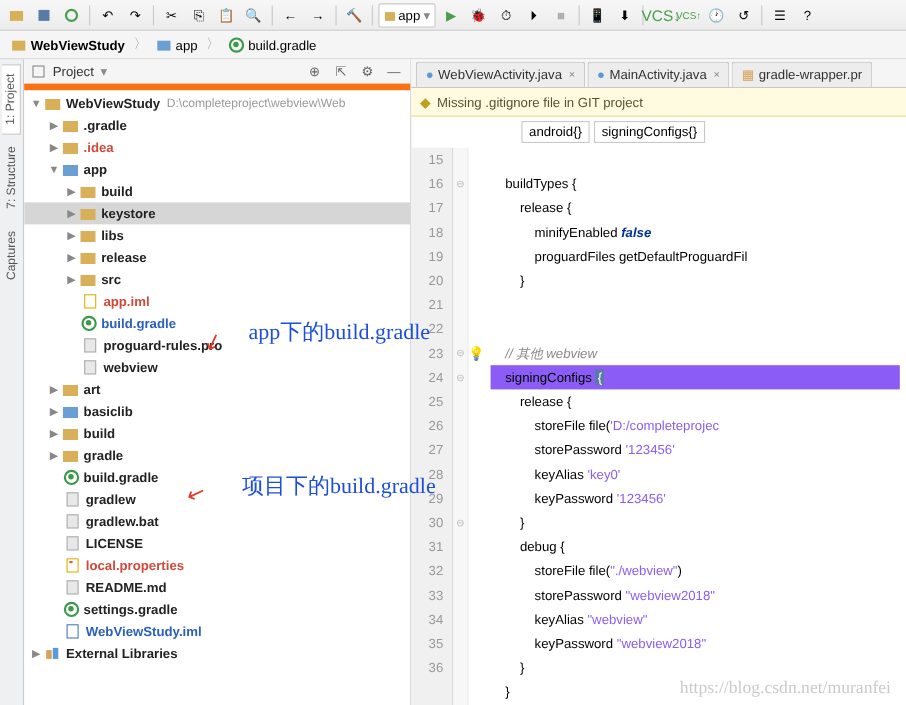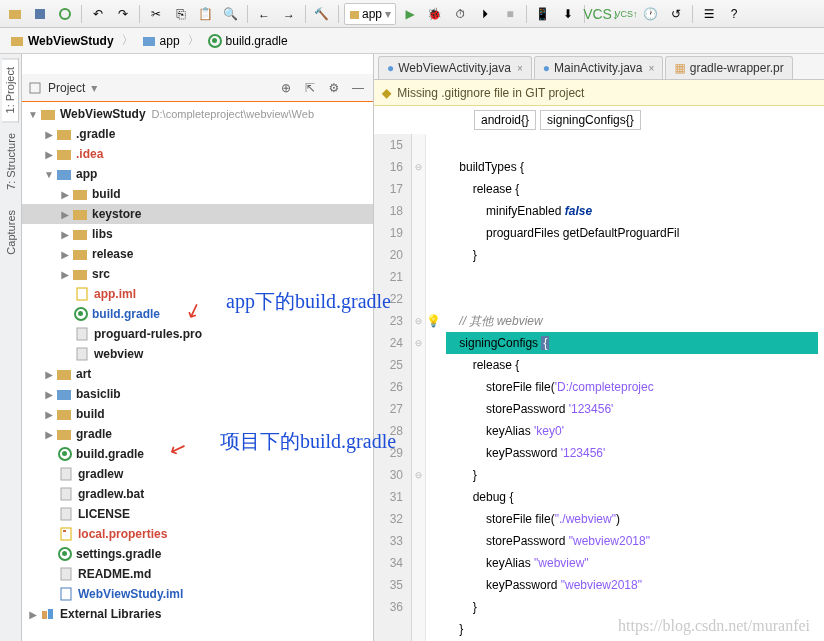--- a/index.html
+++ b/index.html
@@ -15,21 +15,21 @@
 .breadcrumb { height: 26px; background: #f5f5f5; border-bottom: 1px solid #d0d0d0; display: flex; align-items: center; padding: 0 4px; }
 .crumb { display: flex; align-items: center; padding: 2px 6px; gap: 4px; cursor: pointer; }
 .chevron { color: #9a9a9a; margin: 0 2px; }
 
 .main { display: flex; height: calc(100% - 54px); }
 .left-rail { width: 22px; background: #eef0f2; border-right: 1px solid #c8c8c8; display: flex; flex-direction: column; align-items: center; padding-top: 4px; gap: 2px; }
 .rail-tab { writing-mode: vertical-rl; transform: rotate(180deg); padding: 8px 2px; font-size: 11px; color: #555; cursor: pointer; border: 1px solid transparent; }
 .rail-tab.active { background: #fff; border:1px solid #c8c8c8; border-right:none;}
 
 .project-panel { width: 352px; background: #fff; border-right: 1px solid #c8c8c8; display: flex; flex-direction: column; }
-.panel-header { height: 28px; background: #f5f5f5; border-bottom: 1px solid #f97316; display: flex; align-items: center; padding: 0 6px; gap: 6px; margin-top: 20px; }
+.panel-header { height: 28px; background: #f5f5f5; border-bottom: 6px solid #f97316; display: flex; align-items: center; padding: 0 6px; gap: 6px; }
 .panel-header .title { font-weight: normal; color: #333; }
 .panel-header .spacer { flex: 1; }
 .panel-hdr-icon { width: 18px; height:18px; display:flex; align-items:center; justify-content:center; cursor:pointer; color:#666;}
 
 .tree { flex: 1; overflow: auto; padding: 2px 0; }
 .tree-row { display: flex; align-items: center; height: 20px; padding-left: 4px; cursor: pointer; white-space: nowrap; }
 .tree-row.selected { background: #d6d6d6; }
 .twisty { width: 14px; text-align: center; color: #888; font-size: 10px; }
 .node-icon { width: 16px; height: 16px; margin-right: 4px; display: inline-flex; align-items:center; justify-content:center;}
 .node-label { color: #222; font-weight: bold; }
@@ -51,21 +51,21 @@
 
 .code-area { flex: 1; display: flex; font-family: Consolas, monospace; font-size: 13px; overflow: hidden; }
 .gutter { background: #f0f0f0; border-right: 1px solid #d8d8d8; text-align: right; color: #999; padding: 0 8px 0 14px; line-height: 22px; user-select:none; min-width:38px;}
 .fold-gutter { width: 14px; background:#f7f7f7; border-right:1px solid #e8e8e8; line-height:22px; color:#bbb; font-size:9px; text-align:center;}
 .marker-gutter { width: 14px; background:#fff; line-height:22px; text-align:center;}
 .bulb { color: #e0b000; font-size:12px;}
 .code { flex: 1; padding: 0 6px; line-height: 22px; white-space: pre; overflow: hidden;}
 .kw { color: #003399; font-weight: bold; font-style:italic;}
 .str { color: #8b5cf6; font-weight: normal; }
 .cmt { color: #888; font-style: italic; }
-.hl-line { background: #14b8a6; display:inline-block; width:100%;}
+.hl-line { background: #8b5cf6; display:inline-block; width:100%;}
 .cursor-box { background:#5a7aa8; color:#fff; padding:0 2px;}
 
 .annotation { position: absolute; color: #1d4ed8; font-size: 20px; font-weight: normal; font-family: "SimSun", serif; pointer-events: none; }
 .ann1 { top: 288px; left: 226px; }
 .ann2 { top: 428px; left: 220px; }
 .arrow1 { position:absolute; top:298px; left:185px; color:#e03a2a; font-size:20px; transform:rotate(-20deg); pointer-events:none;}
 .arrow2 { position:absolute; top:436px; left:170px; color:#e03a2a; font-size:20px; transform:rotate(20deg); pointer-events:none;}
 
 .watermark { position:absolute; bottom:6px; right:14px; color:rgba(120,120,120,0.4); font-size:16px; font-family: serif; pointer-events:none;}
 
@@ -376,31 +376,31 @@
           <span class="node-icon">
             <svg width="14" height="14">
               <rect x="2" y="1" width="10" height="12" fill="#fff" stroke="#e0b000"></rect>
               <rect x="4" y="3" width="3" height="2" fill="#d06a3a"></rect>
             </svg>
           </span>
           <span class="node-label red-file">local.properties</span>
         </div>
       <div class="tree-row">
           <span class="indent" style="width:32px"></span>
+          <span class="node-icon file-icon">
+            <svg width="14" height="14">
+              <rect x="2" y="1" width="10" height="12"></rect>
+            </svg>
+          </span>
+          <span class="node-label">README.md</span>
+        </div>
+      <div class="tree-row">
+          <span class="indent" style="width:32px"></span>
           <span class="gradle-icon node-icon"></span>
           <span class="node-label">settings.gradle</span>
-        </div>
-      <div class="tree-row">
-          <span class="indent" style="width:32px"></span>
-          <span class="node-icon file-icon">
-            <svg width="14" height="14">
-              <rect x="2" y="1" width="10" height="12"></rect>
-            </svg>
-          </span>
-          <span class="node-label">README.md</span>
         </div>
       <div class="tree-row">
           <span class="indent" style="width:32px"></span>
           <span class="node-icon">
             <svg width="14" height="14">
               <rect x="2" y="1" width="10" height="12" fill="#fff" stroke="#4a7abd"></rect>
             </svg>
           </span>
           <span class="node-label blue-file">WebViewStudy.iml</span>
         </div>

